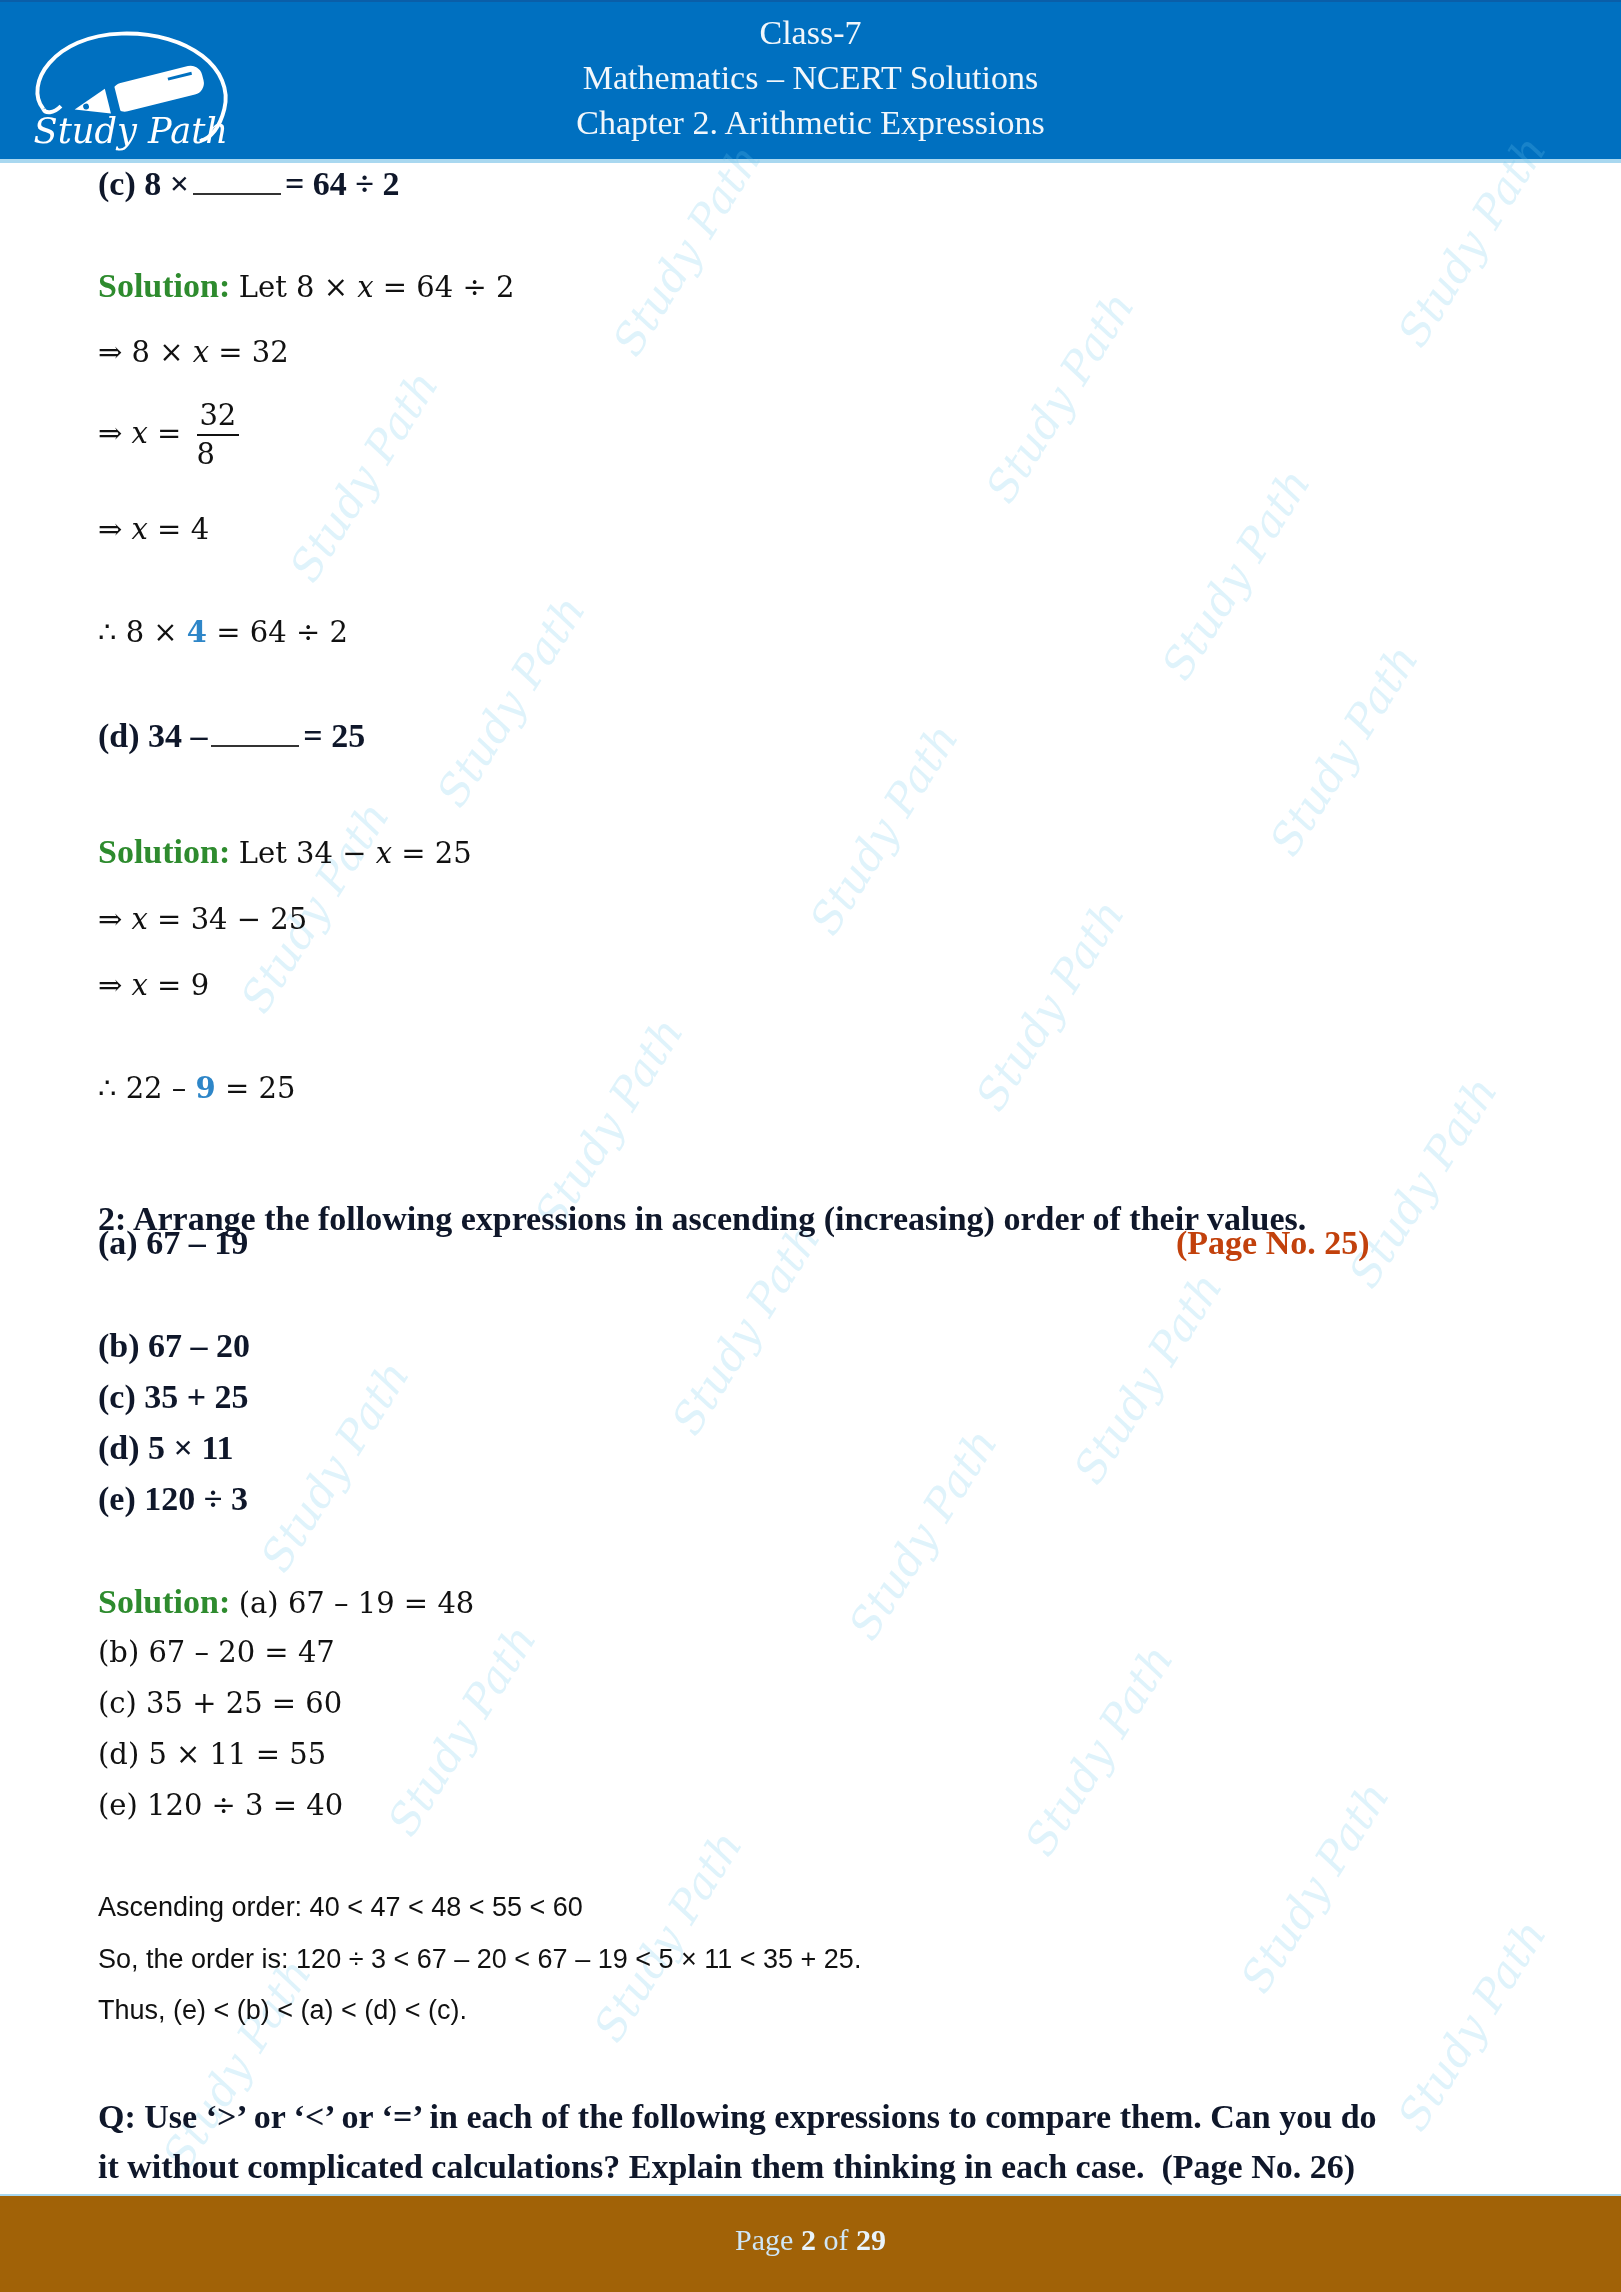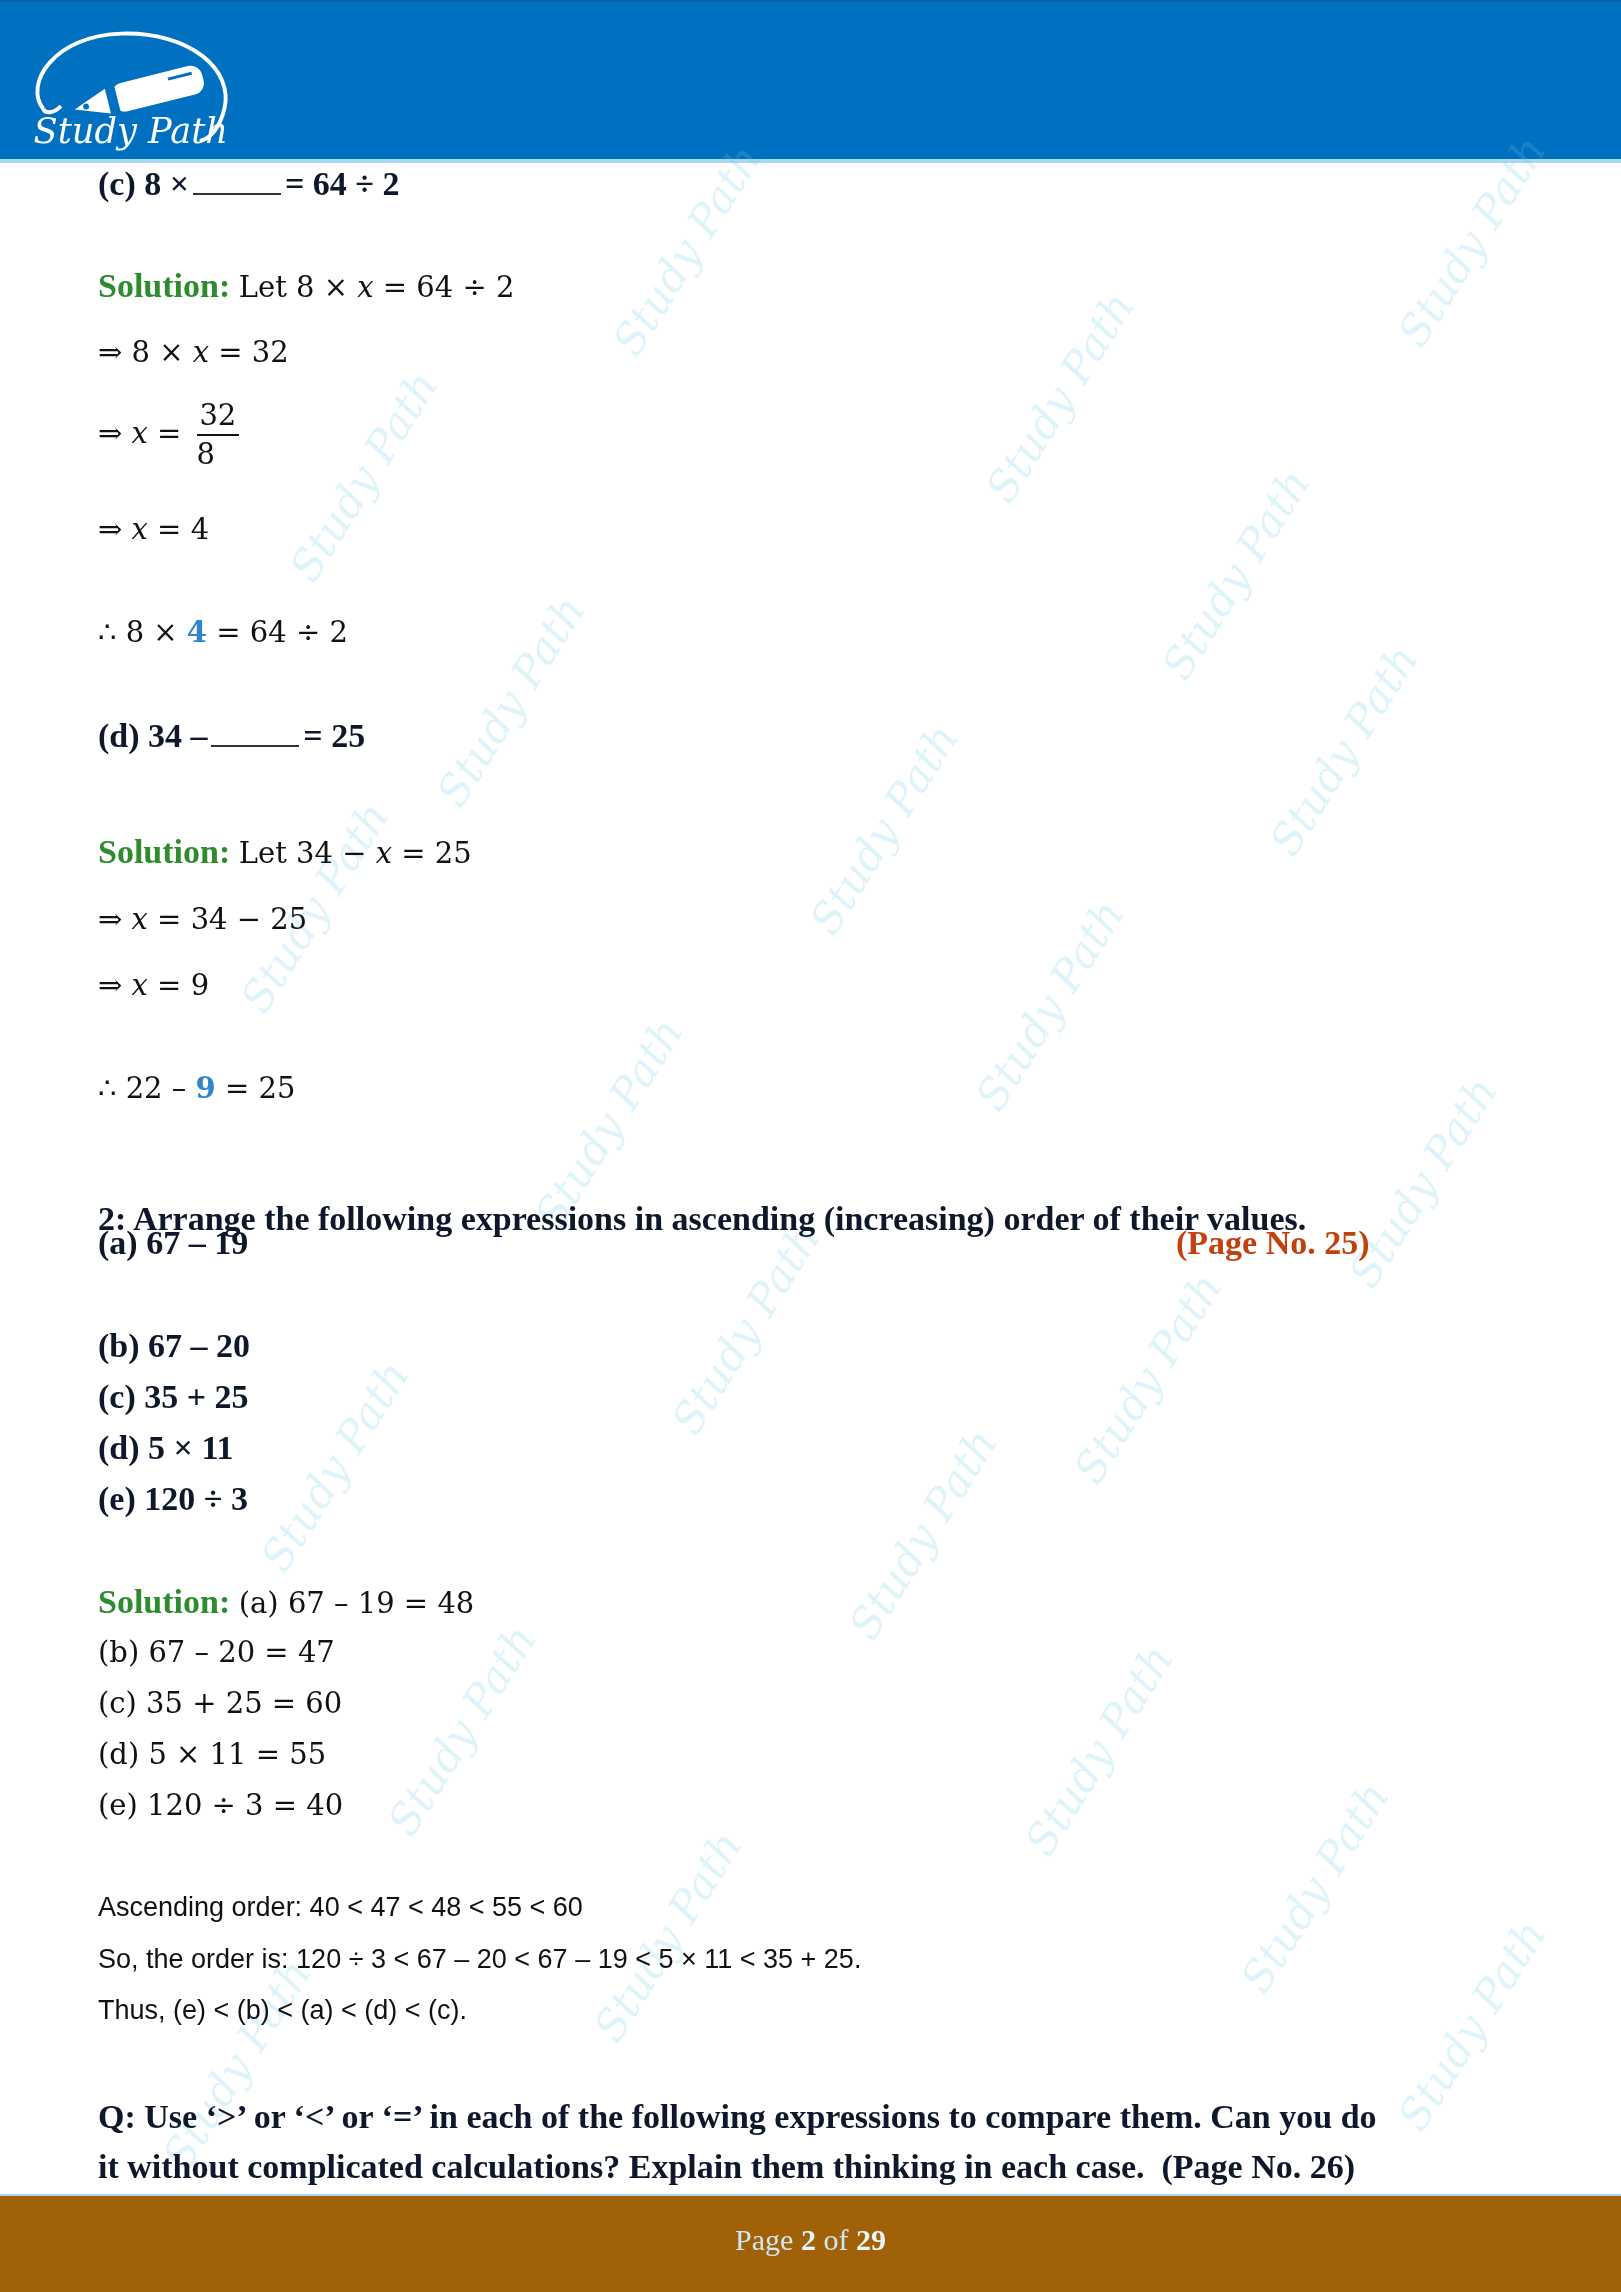--- a/index.html
+++ b/index.html
@@ -55,20 +55,25 @@
     <path d="M30 95 C 32 100, 40 100, 48 92" fill="none" stroke="#fff" stroke-width="4"></path>
     <g transform="rotate(-14 120 80)">
       <rect x="100" y="66" width="95" height="30" rx="12" fill="#fff"></rect>
       <rect x="95" y="68" width="10" height="26" fill="#0070c0"></rect>
       <path d="M95 68 L 60 81 L 95 94 Z" fill="#fff"></path>
       <circle cx="72" cy="81" r="3" fill="#0070c0"></circle>
       <path d="M160 74 L 185 74" stroke="#0070c0" stroke-width="3"></path>
     </g>
     <text x="20" y="130" fill="#fff" font-family="DejaVu Serif, serif" font-style="italic" font-size="36">Study Path</text>
   </svg>
+  <div class="header-text">
+    <div>Class-7</div>
+    <div>Mathematics – NCERT Solutions</div>
+    <div>Chapter 2. Arithmetic Expressions</div>
+  </div>
 </div>
 <div class="header-line"></div>
 
 <div class="watermark" style="left:568px;top:225px;">Study Path</div>
 <div class="watermark" style="left:941px;top:372px;">Study Path</div>
 <div class="watermark" style="left:1353px;top:216px;">Study Path</div>
 <div class="watermark" style="left:245px;top:451px;">Study Path</div>
 <div class="watermark" style="left:1117px;top:549px;">Study Path</div>
 <div class="watermark" style="left:392px;top:676px;">Study Path</div>
 <div class="watermark" style="left:765px;top:804px;">Study Path</div>

